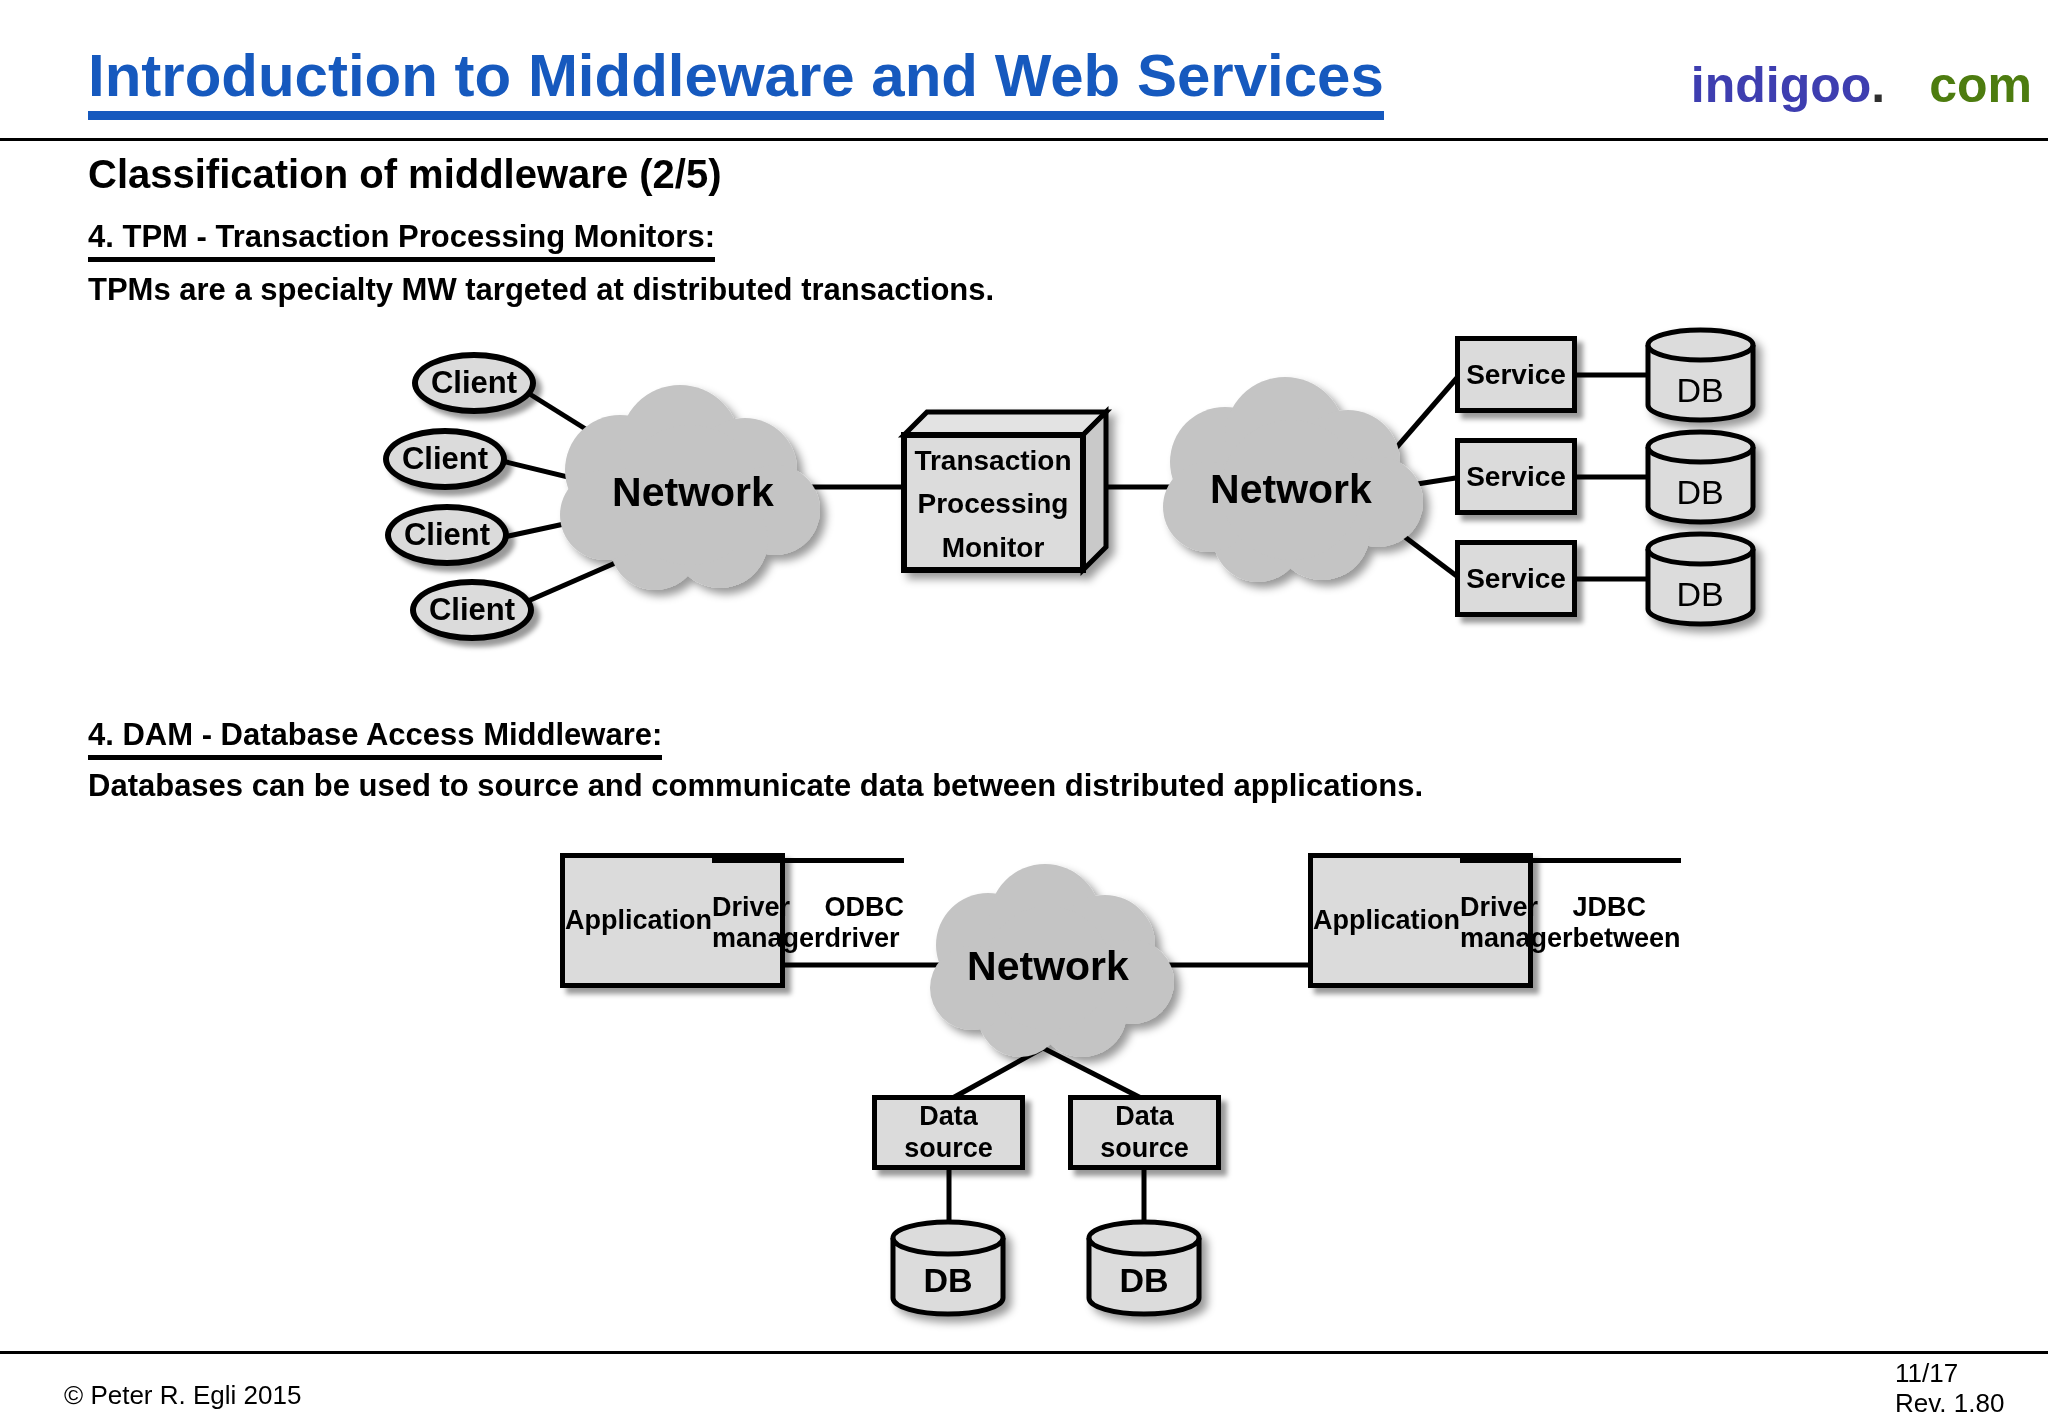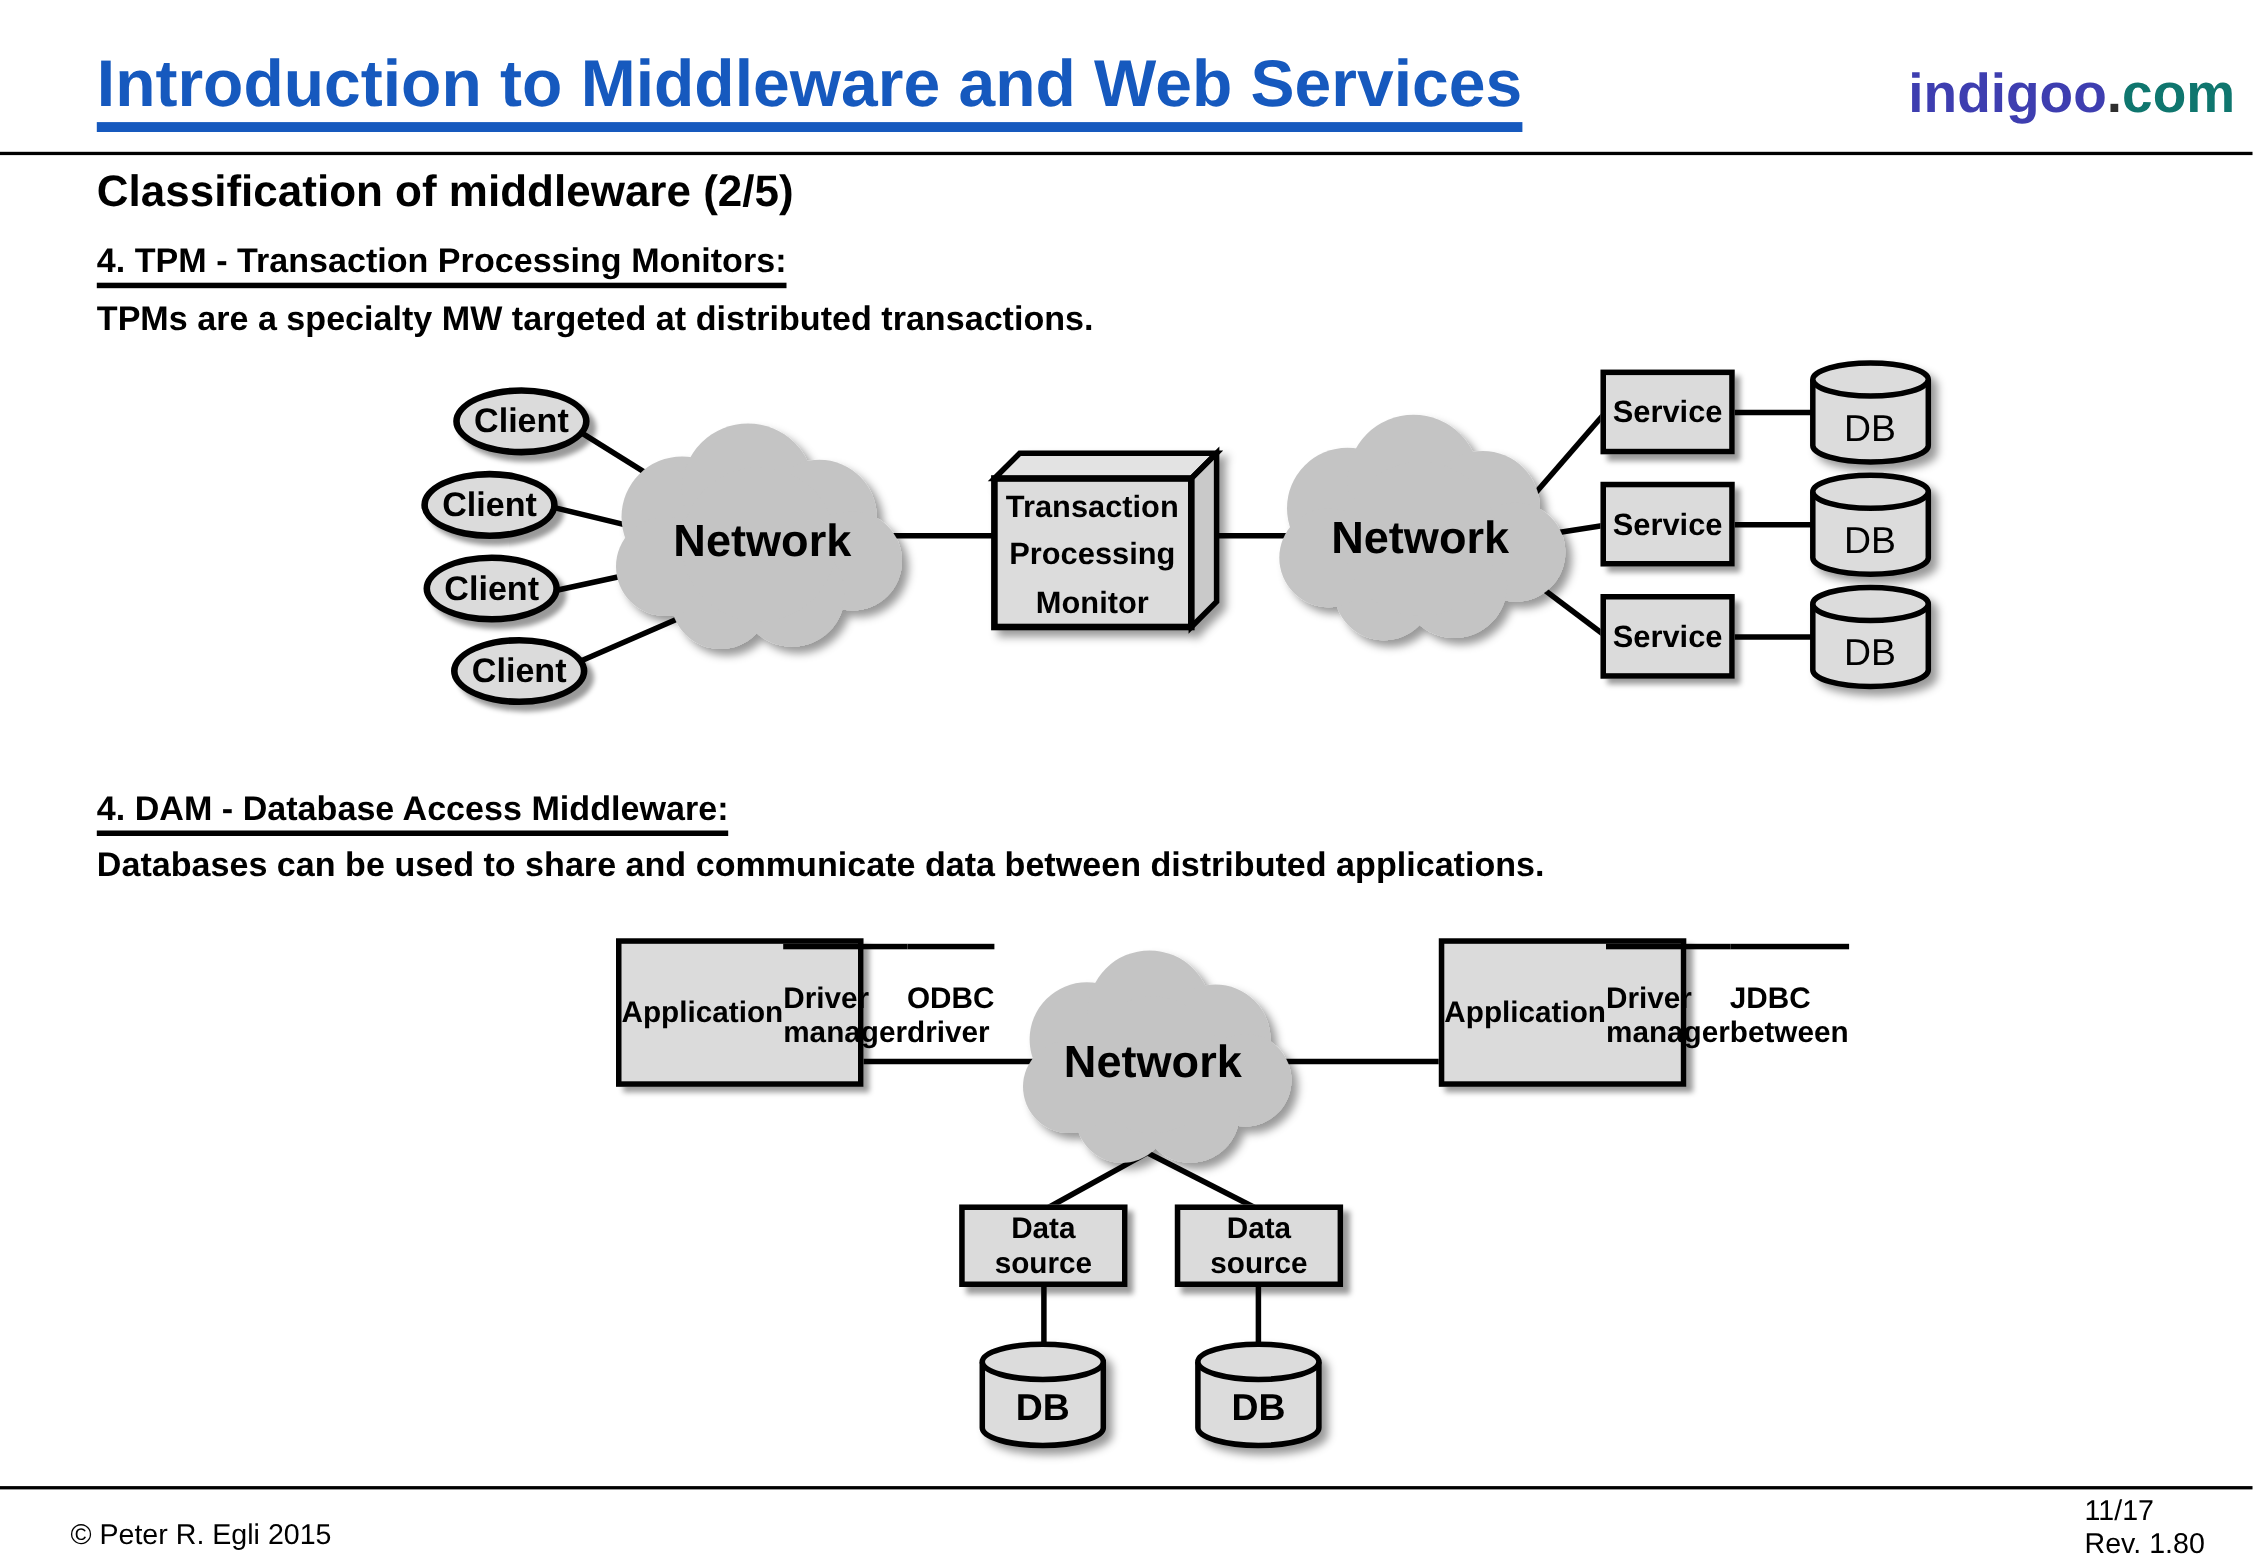--- a/index.html
+++ b/index.html
@@ -9,21 +9,21 @@
   }
   .abs{position:absolute;}
   
   .title{
     left:88px;top:44px;font-size:60px;font-weight:bold;line-height:1.05;
     color:#1659BE;border-bottom:9px solid #1659BE;padding-bottom:4px;white-space:nowrap;
   }
   .logo{right:16px;top:56px;font-size:50px;font-weight:bold;white-space:nowrap;}
   .logo .name{color:#3E3EB0;}
   .logo .dot{color:#2F2F2F;}
-  .logo .tld{color:#0f766e;}
+  .logo .tld{color:#4d7c0f;margin-left:44px;}
   .hr{left:0;width:2048px;height:3px;background:#000;}
   
   .h2{left:88px;top:152px;font-size:40px;font-weight:bold;white-space:nowrap;}
   .h3{left:88px;font-size:31px;font-weight:bold;white-space:nowrap;
       border-bottom:5px solid #000;padding-bottom:3px;line-height:1.1;}
   .bodyline{left:88px;font-size:31px;font-weight:bold;white-space:nowrap;}
   
   .lbl{position:absolute;transform:translate(-50%,-50%);font-weight:bold;color:#000;
        white-space:nowrap;text-align:center;}
   
@@ -198,21 +198,21 @@
     </div>
   <div class="abs sbox" style="left:1455px;top:540px;width:122px;height:77px;">
       <span>Service</span>
     </div>
 
   <div class="lbl dbn" style="left:1700px;top:390px;">DB</div>
   <div class="lbl dbn" style="left:1700px;top:492px;">DB</div>
   <div class="lbl dbn" style="left:1700px;top:594px;">DB</div>
 
   <div class="abs h3" style="top:718px;">4. DAM - Database Access Middleware:</div>
-  <div class="abs bodyline" style="top:768px;">Databases can be used to share and communicate data between distributed applications.</div>
+  <div class="abs bodyline" style="top:768px;">Databases can be used to source and communicate data between distributed applications.</div>
 
   <div class="abs stack" style="left:560px;top:853px;width:225px;height:135px;">
     <div class="row">Application</div>
     <div class="row">Driver manager</div>
     <div class="row">ODBC driver</div>
   </div>
   <div class="abs stack" style="left:1308px;top:853px;width:225px;height:135px;">
     <div class="row">Application</div>
     <div class="row">Driver manager</div>
     <div class="row">JDBC between</div>

